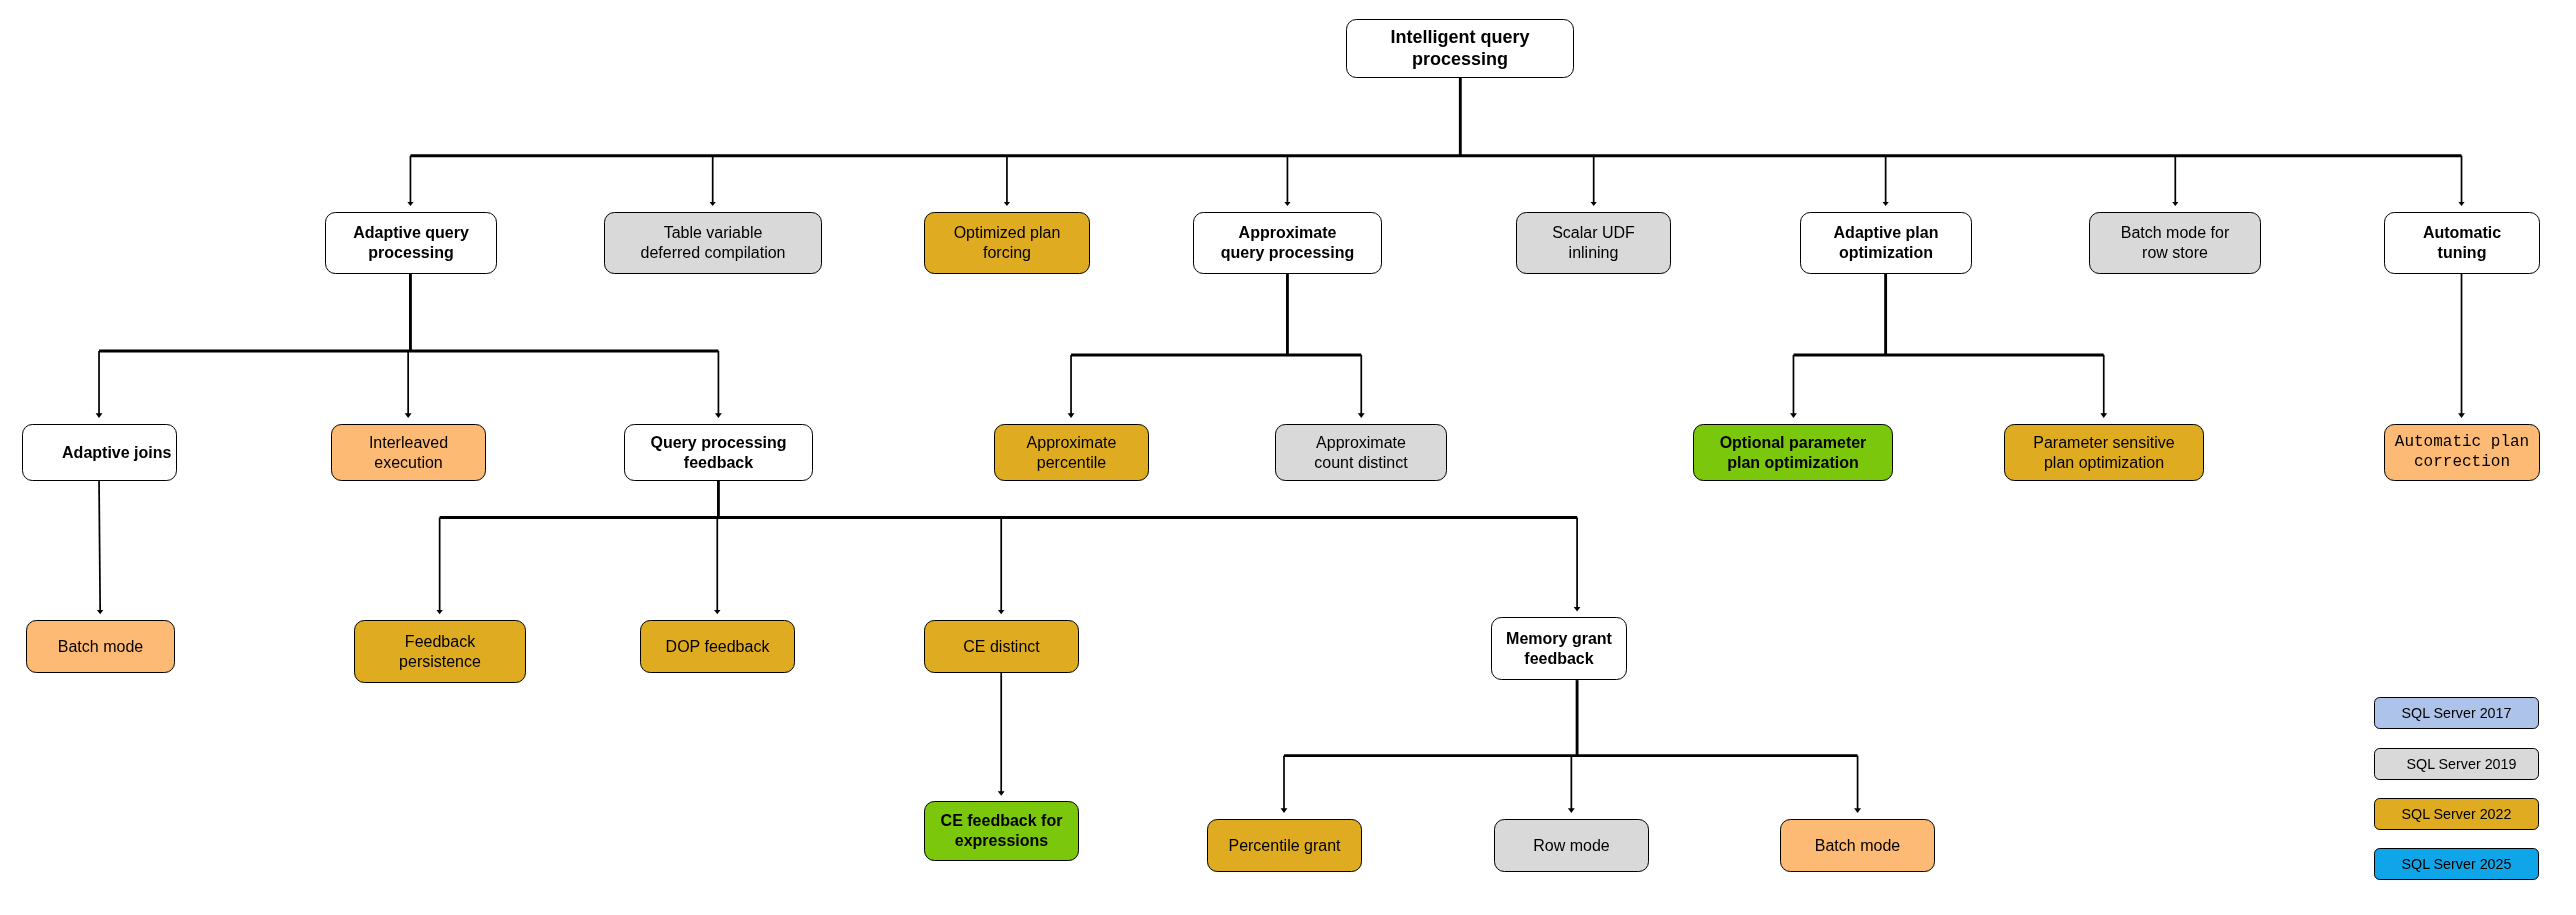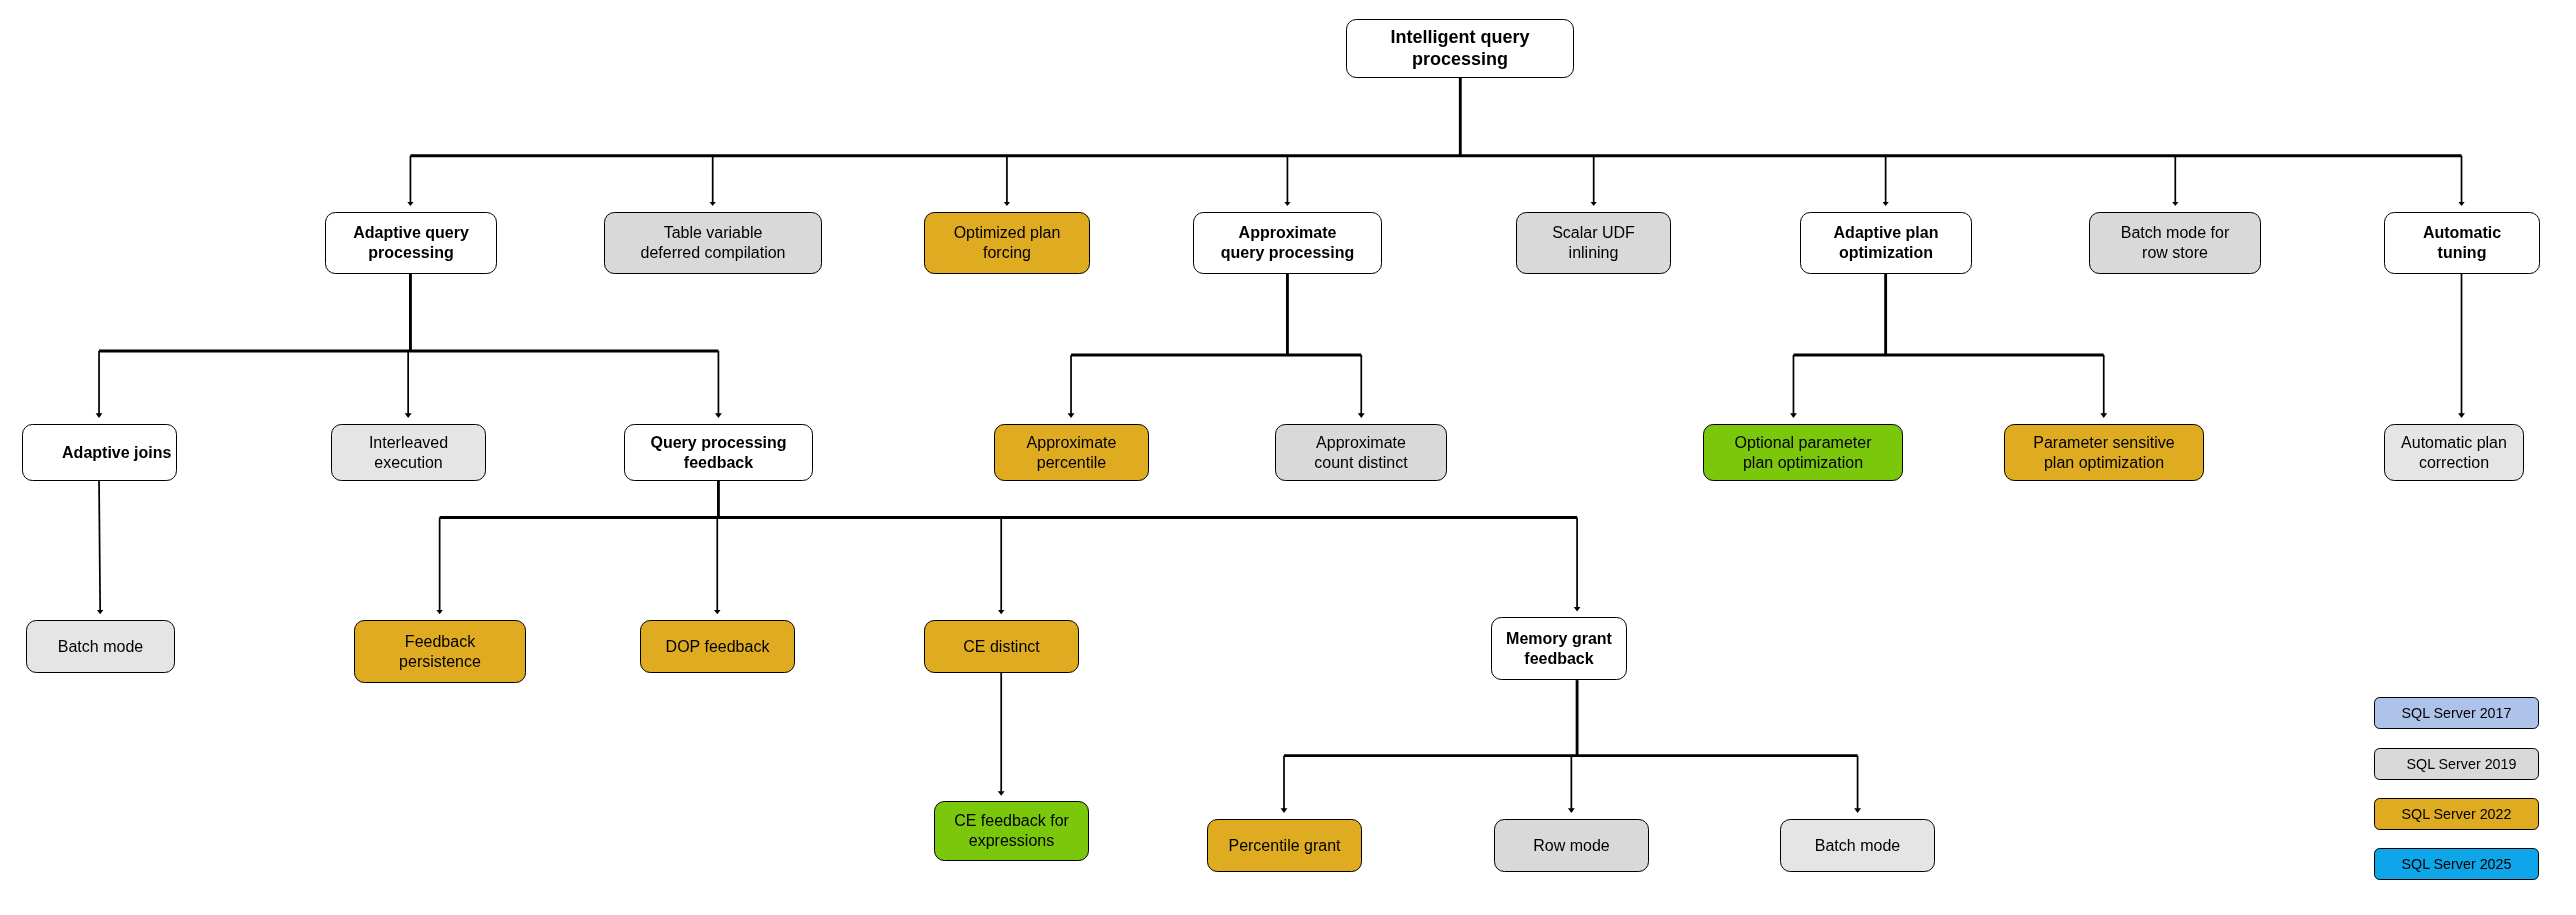--- a/index.html
+++ b/index.html
@@ -16,22 +16,22 @@
     justify-content:center;
     text-align:center;
     line-height:1.22;
     color:#000000;
     padding:2.3px 4.6px;
     white-space:pre-line;
   }
   .fill-white{background:#ffffff;font-weight:bold;}
   .fill-gray{background:#d9d9d9;font-weight:normal;}
   .fill-orange{background:#dfac21;font-weight:normal;}
-  .fill-blue{background:#e5e5e5;font-weight:normal;}
-  .fill-green{background:#7ac70c;font-weight:normal;margin-left:10px;}
+  .fill-blue{background:#fdba74;font-weight:normal;}
+  .fill-green{background:#7ac70c;font-weight:bold;}
   .legend-item{
     position:absolute;
     box-sizing:border-box;
     border:1.1px solid #000000;
     border-radius:5.7px;
     display:flex;
     align-items:center;
     justify-content:center;
     font-size:14.3px;
     font-weight:normal;
@@ -113,21 +113,21 @@
       <div class="node fill-white" style="left: 624px; top: 424px; width: 189px; height: 57px; font-size: 16px;"><span>Query processing
 feedback</span></div>
       <div class="node fill-orange" style="left: 994px; top: 424px; width: 155px; height: 57px; font-size: 16px;"><span>Approximate
 percentile</span></div>
       <div class="node fill-gray" style="left: 1275px; top: 424px; width: 172px; height: 57px; font-size: 16px;"><span>Approximate
 count distinct</span></div>
       <div class="node fill-green" style="left: 1693px; top: 424px; width: 200px; height: 57px; font-size: 16px;"><span>Optional parameter
 plan optimization</span></div>
       <div class="node fill-orange" style="left: 2004px; top: 424px; width: 200px; height: 57px; font-size: 16px;"><span>Parameter sensitive
 plan optimization</span></div>
-      <div class="node fill-blue" style="left: 2384px; top: 424px; width: 140px; height: 57px; font-size: 16px;"><span>Automatic plan
+      <div class="node fill-blue" style="left: 2384px; top: 424px; width: 156px; height: 57px; font-size: 16px; font-family: Liberation Mono, monospace;"><span>Automatic plan
 correction</span></div>
       <div class="node fill-blue" style="left: 26px; top: 620px; width: 149px; height: 53px; font-size: 16px;"><span>Batch mode</span></div>
       <div class="node fill-orange" style="left: 354px; top: 620px; width: 172px; height: 63px; font-size: 16px;"><span>Feedback
 persistence</span></div>
       <div class="node fill-orange" style="left: 640px; top: 620px; width: 155px; height: 53px; font-size: 16px; text-align: right;"><span>DOP feedback</span></div>
       <div class="node fill-orange" style="left: 924px; top: 620px; width: 155px; height: 53px; font-size: 16px;"><span>CE distinct</span></div>
       <div class="node fill-white" style="left: 1491px; top: 617px; width: 136px; height: 63px; font-size: 16px;"><span>Memory grant
 feedback</span></div>
       <div class="node fill-green" style="left: 924px; top: 801px; width: 155px; height: 60px; font-size: 16px;"><span>CE feedback for
 expressions</span></div>

